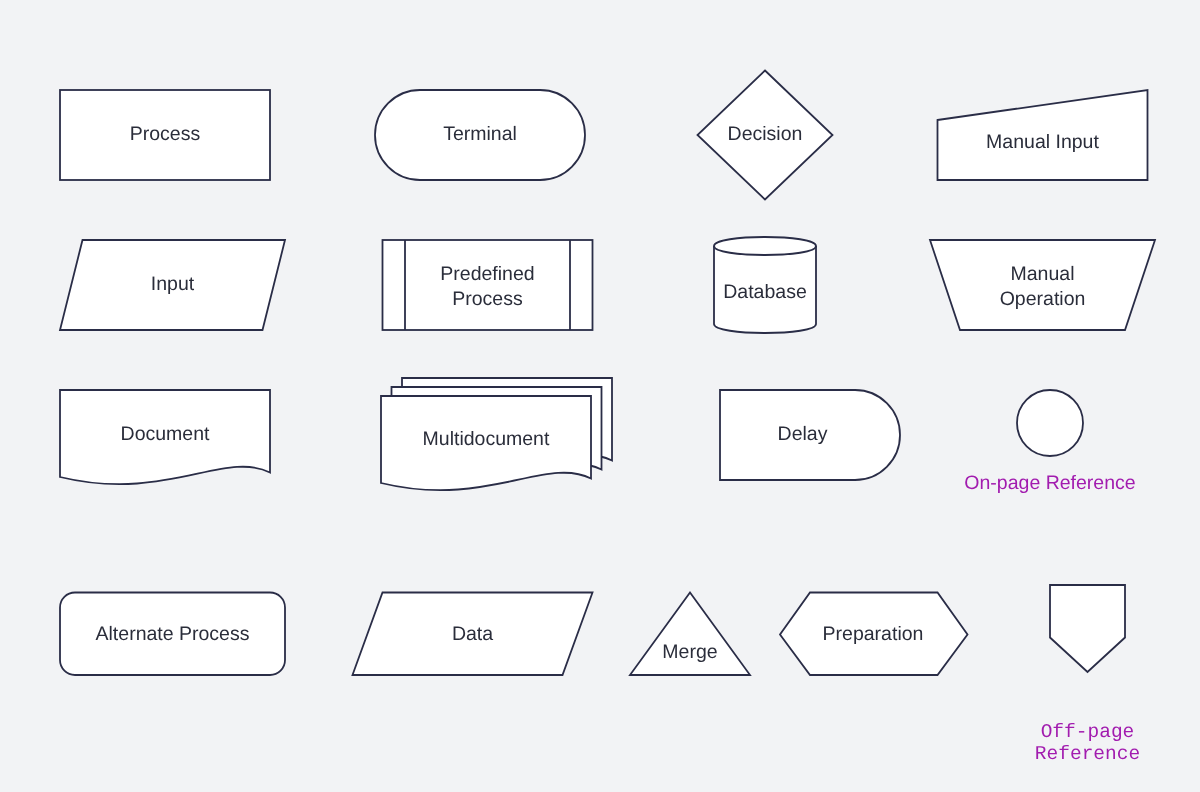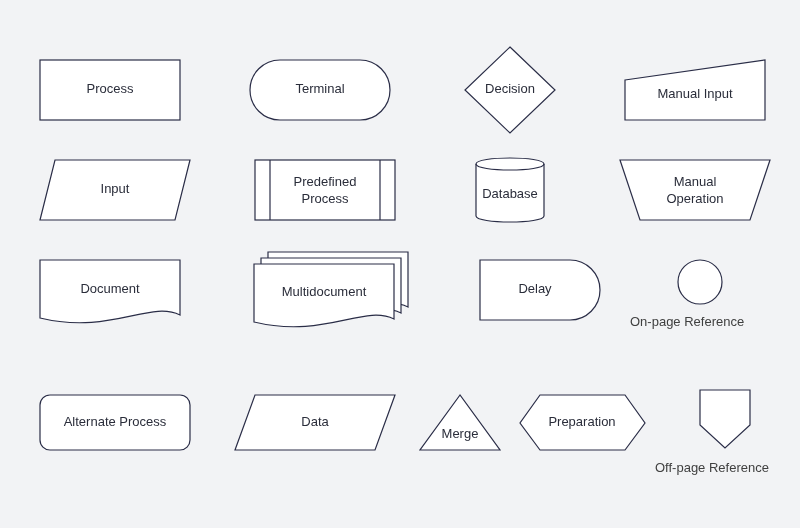--- a/index.html
+++ b/index.html
@@ -14,21 +14,22 @@
   svg{display:block;}
   .shape-label{
     font-size:13px;
     fill:#2a2d3a;
     text-anchor:middle;
     dominant-baseline:middle;
   }
   .ext-label{
     position:absolute;
     font-size:13px;
-    color:#404040;
+    color:#a21caf;
+    text-align:center;
   }
 </style>
 </head>
 <body>
 
 <svg width="800" height="528" viewBox="0 0 800 528">
 
   <g>
     <rect x="40" y="60" width="140" height="60" fill="#ffffff" stroke="#2a2d47" stroke-width="1.2"></rect>
     <text x="110" y="90" class="shape-label">Process</text>
@@ -118,13 +119,13 @@
     <path d="M 540 395 L 625 395 L 645 423 L 625 450 L 540 450 L 520 423 Z" fill="#ffffff" stroke="#2a2d47" stroke-width="1.2"></path>
     <text x="582" y="423" class="shape-label">Preparation</text>
   </g>
 
   <g>
     <path d="M 700 390 L 750 390 L 750 425 L 725 448 L 700 425 Z" fill="#ffffff" stroke="#2a2d47" stroke-width="1.2"></path>
   </g>
 </svg>
 
 <div class="ext-label" style="left:630px;top:314px;width:140px;">On-page Reference</div>
-<div class="ext-label" style="left:655px;top:460px;width:140px;">Off-page Reference</div>
+<div class="ext-label" style="left:655px;top:480px;width:140px;font-family:Liberation Mono, monospace;">Off-page Reference</div>
 
 </body></html>

